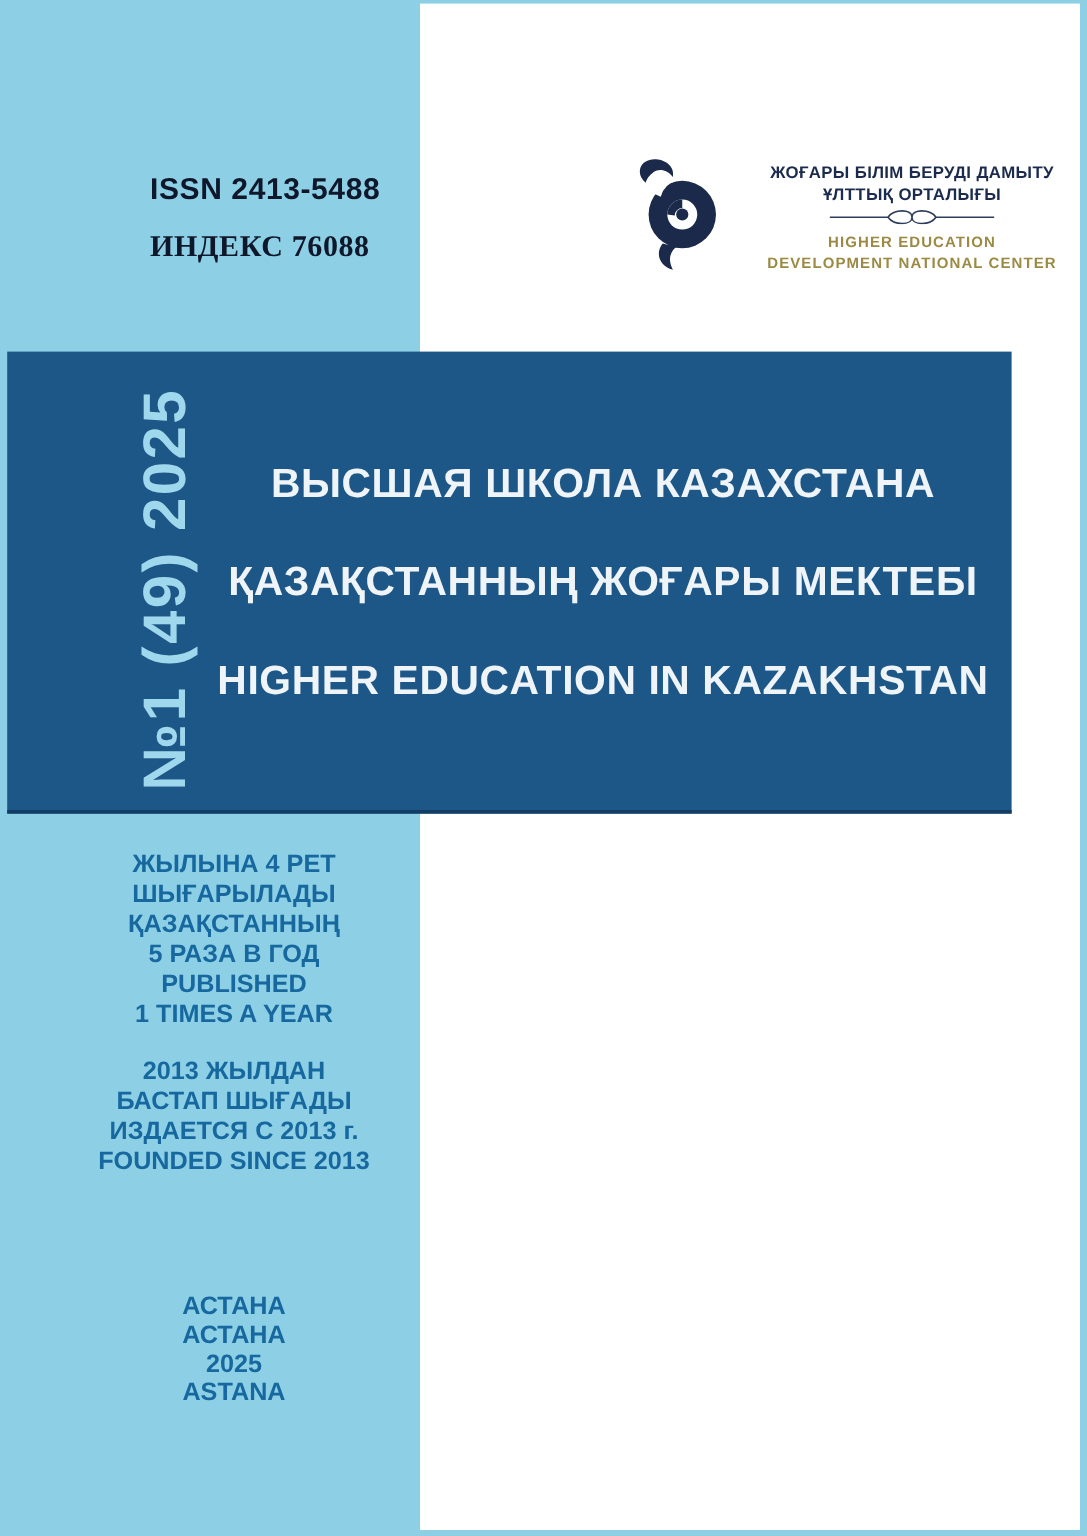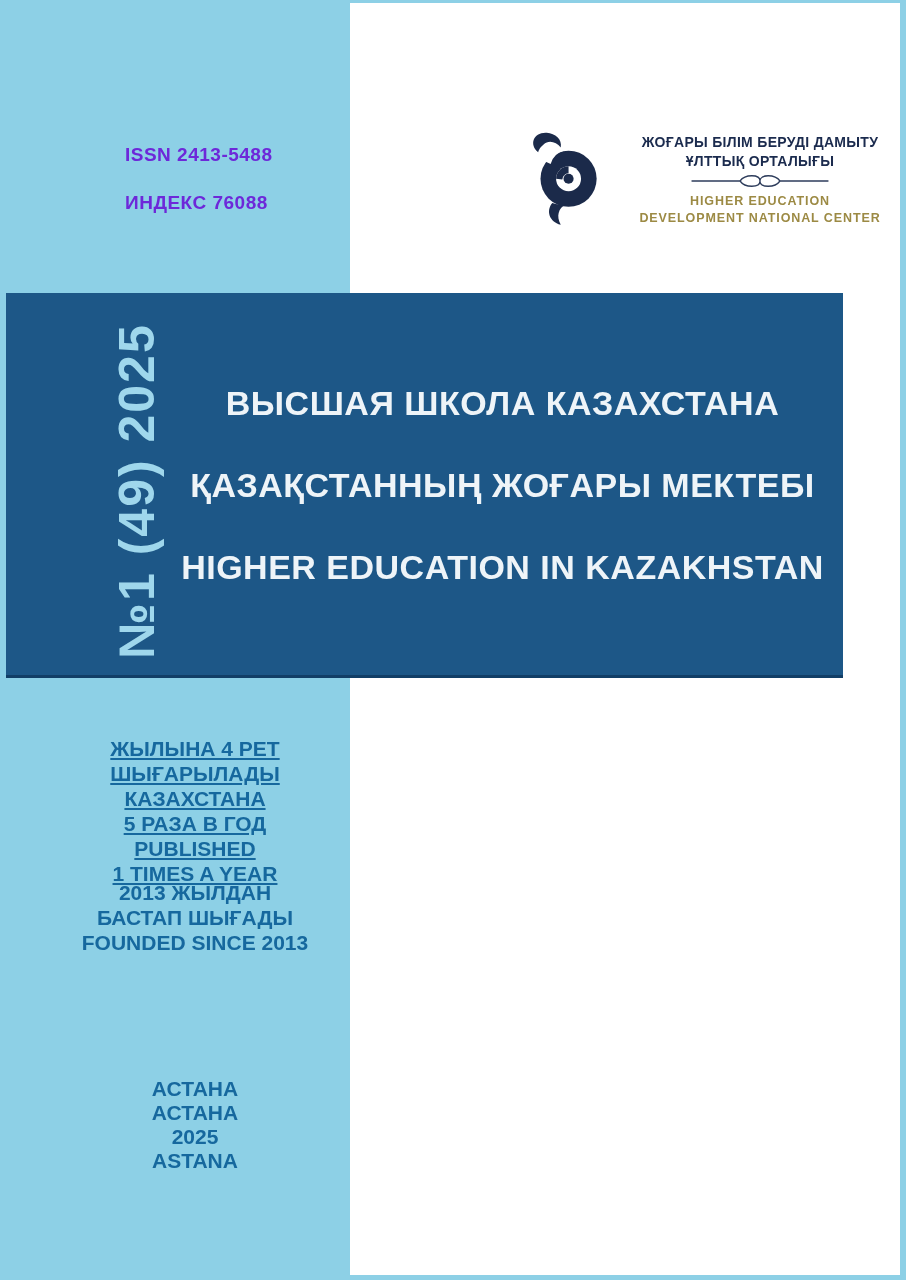--- a/index.html
+++ b/index.html
@@ -15,28 +15,28 @@
   .white-panel {
     position: absolute;
     left: 350px; top: 3px;
     width: 550px; height: 1272px;
     background: #ffffff;
   }
   
   .issn-line {
     position: absolute;
     left: 125px;
-    color: #6d28d9;
+    color: #0f172a;
     font-weight: bold;
-    font-size: 19px;
+    font-size: 25px;
     letter-spacing: 0.5px;
     white-space: nowrap;
   }
   .issn-line.issn { top: 144px; }
-  .issn-line.index { top: 192px; }
+  .issn-line.index { top: 192px; font-family: Liberation Serif, serif; }
 
   
   .logo {
     position: absolute;
     left: 528px; top: 130px;
     display: flex;
     align-items: center;
     gap: 28px;
   }
   .logo-mark { flex: 0 0 auto; }
@@ -110,21 +110,21 @@
   .info-block {
     position: absolute;
     left: 20px;
     width: 350px;
     text-align: center;
     color: #16689e;
     font-weight: bold;
     font-size: 21px;
     line-height: 25px;
   }
-  .info-block.frequency { top: 736px; text-decoration: underline; }
+  .info-block.frequency { top: 708px; }
   .info-block.founded   { top: 880px; }
   .info-block.imprint   { top: 1077px; line-height: 24px; }
   .info-line { white-space: nowrap; }
 </style>
 </head>
 <body>
 
 <div class="white-panel"></div>
 
 <div class="issn-line issn">ISSN 2413-5488</div>
@@ -164,29 +164,30 @@
   <div class="titles">
     <div class="title-line">ВЫСШАЯ ШКОЛА КАЗАХСТАНА</div>
     <div class="title-line">ҚАЗАҚСТАННЫҢ ЖОҒАРЫ МЕКТЕБІ</div>
     <div class="title-line">HIGHER EDUCATION IN KAZAKHSTAN</div>
   </div>
 </div>
 
 <div class="info-block frequency">
   <div class="info-line">ЖЫЛЫНА 4 РЕТ</div>
   <div class="info-line">ШЫҒАРЫЛАДЫ</div>
-  <div class="info-line">КАЗАХСТАНА</div>
+  <div class="info-line">ҚАЗАҚСТАННЫҢ</div>
   <div class="info-line">5 РАЗА В ГОД</div>
   <div class="info-line">PUBLISHED</div>
   <div class="info-line">1 TIMES A YEAR</div>
 </div>
 
 <div class="info-block founded">
   <div class="info-line">2013 ЖЫЛДАН</div>
   <div class="info-line">БАСТАП ШЫҒАДЫ</div>
+  <div class="info-line">ИЗДАЕТСЯ С 2013 г.</div>
   <div class="info-line">FOUNDED SINCE 2013</div>
 </div>
 
 <div class="info-block imprint">
   <div class="info-line">АСТАНА</div>
   <div class="info-line">АСТАНА</div>
   <div class="info-line">2025</div>
   <div class="info-line">ASTANA</div>
 </div>
 

